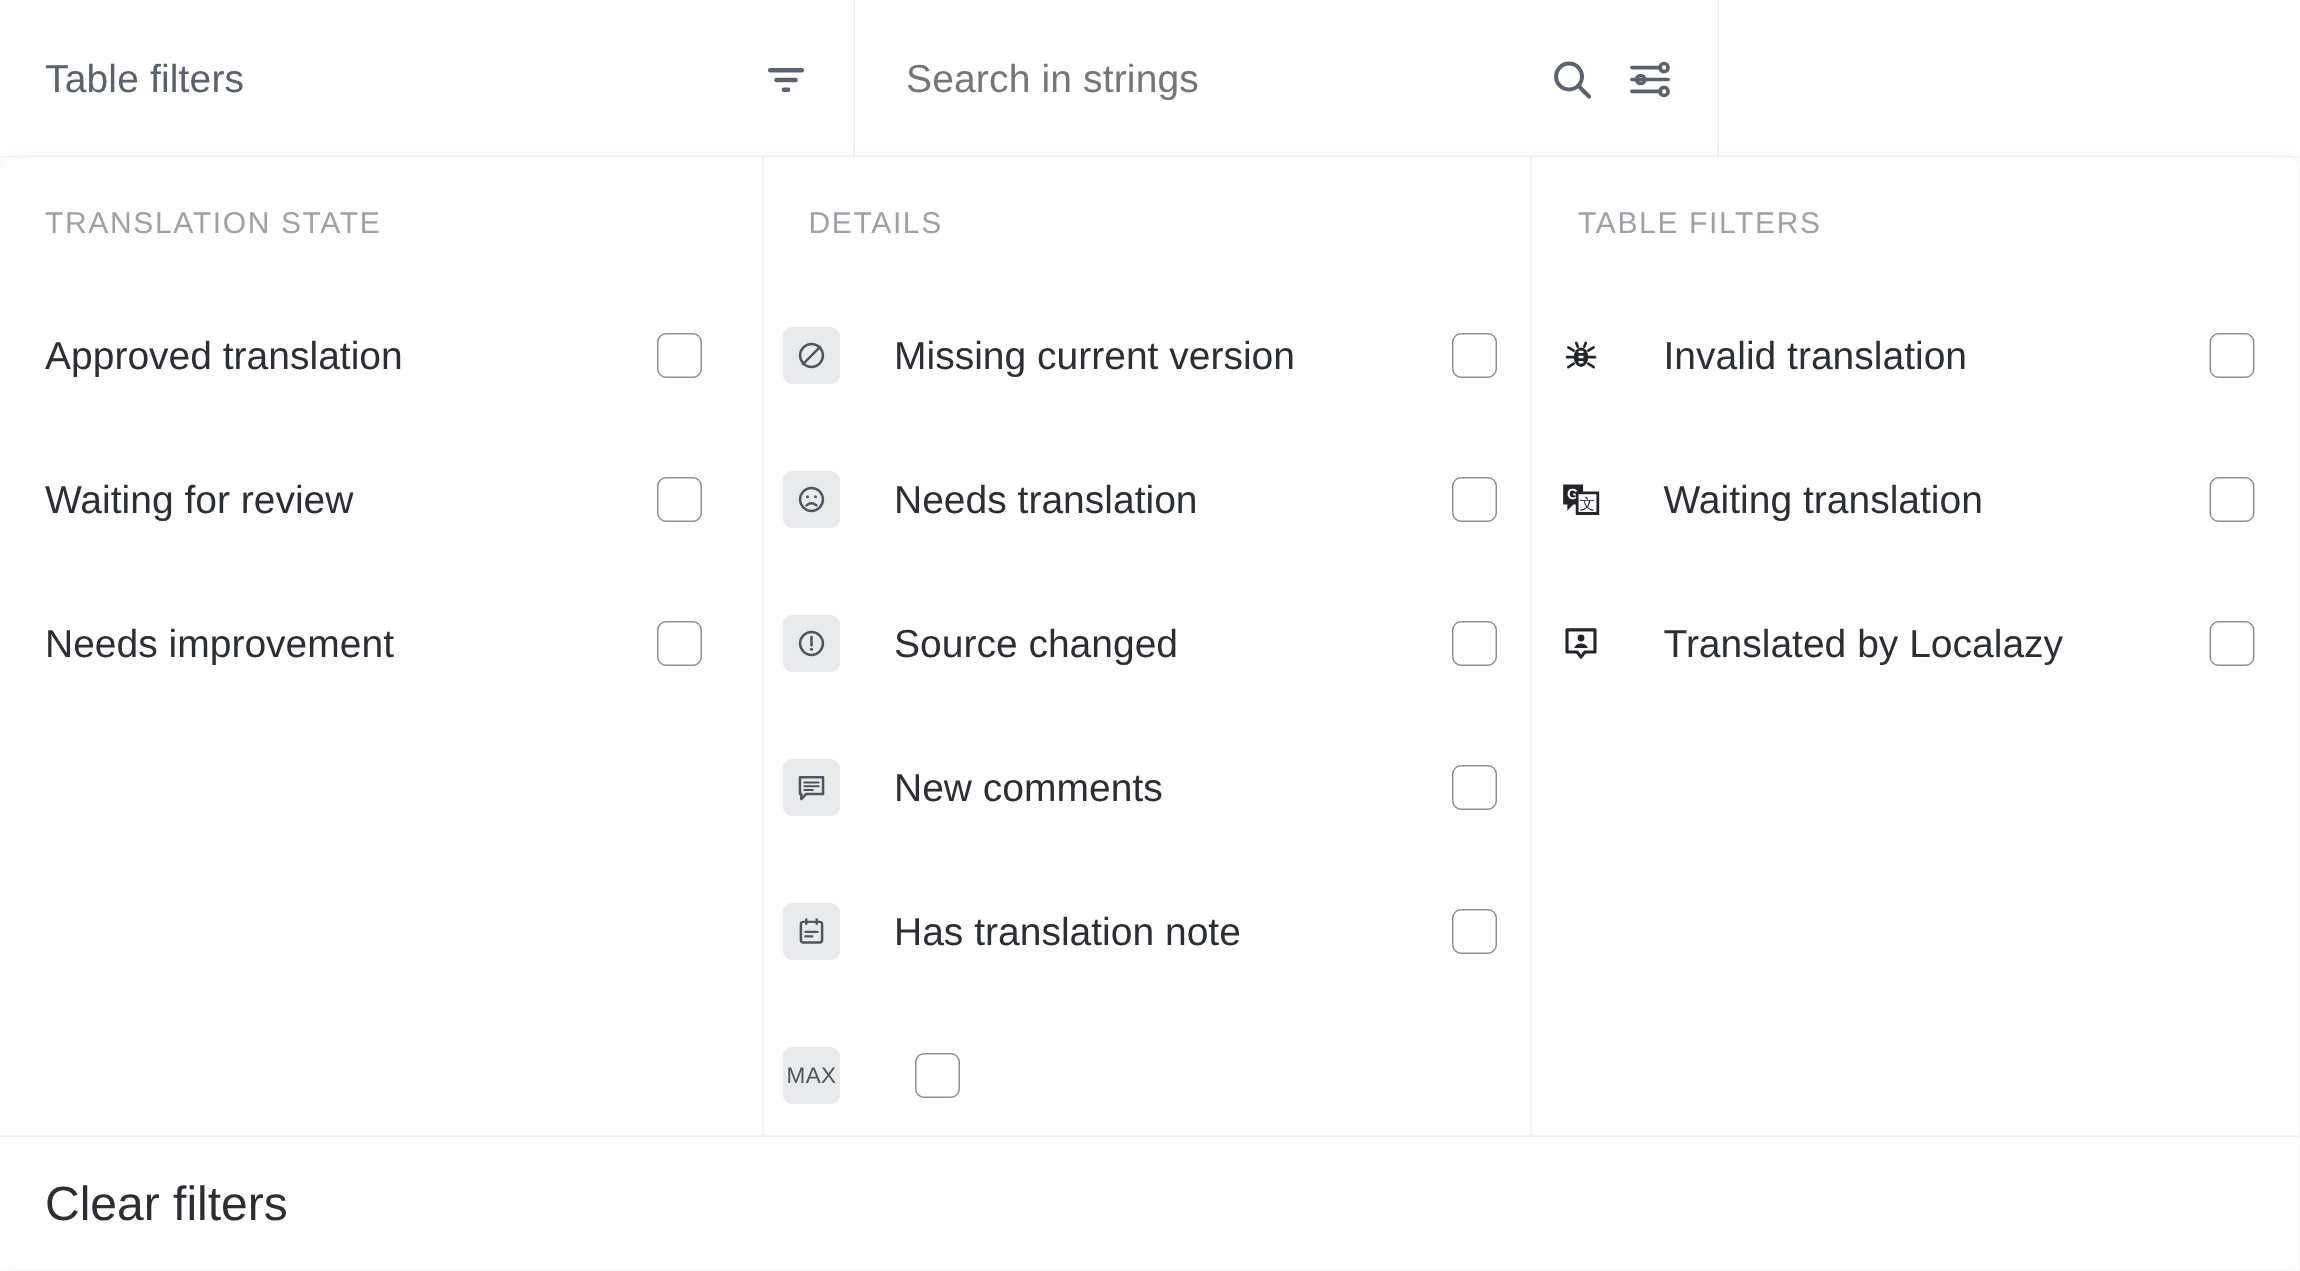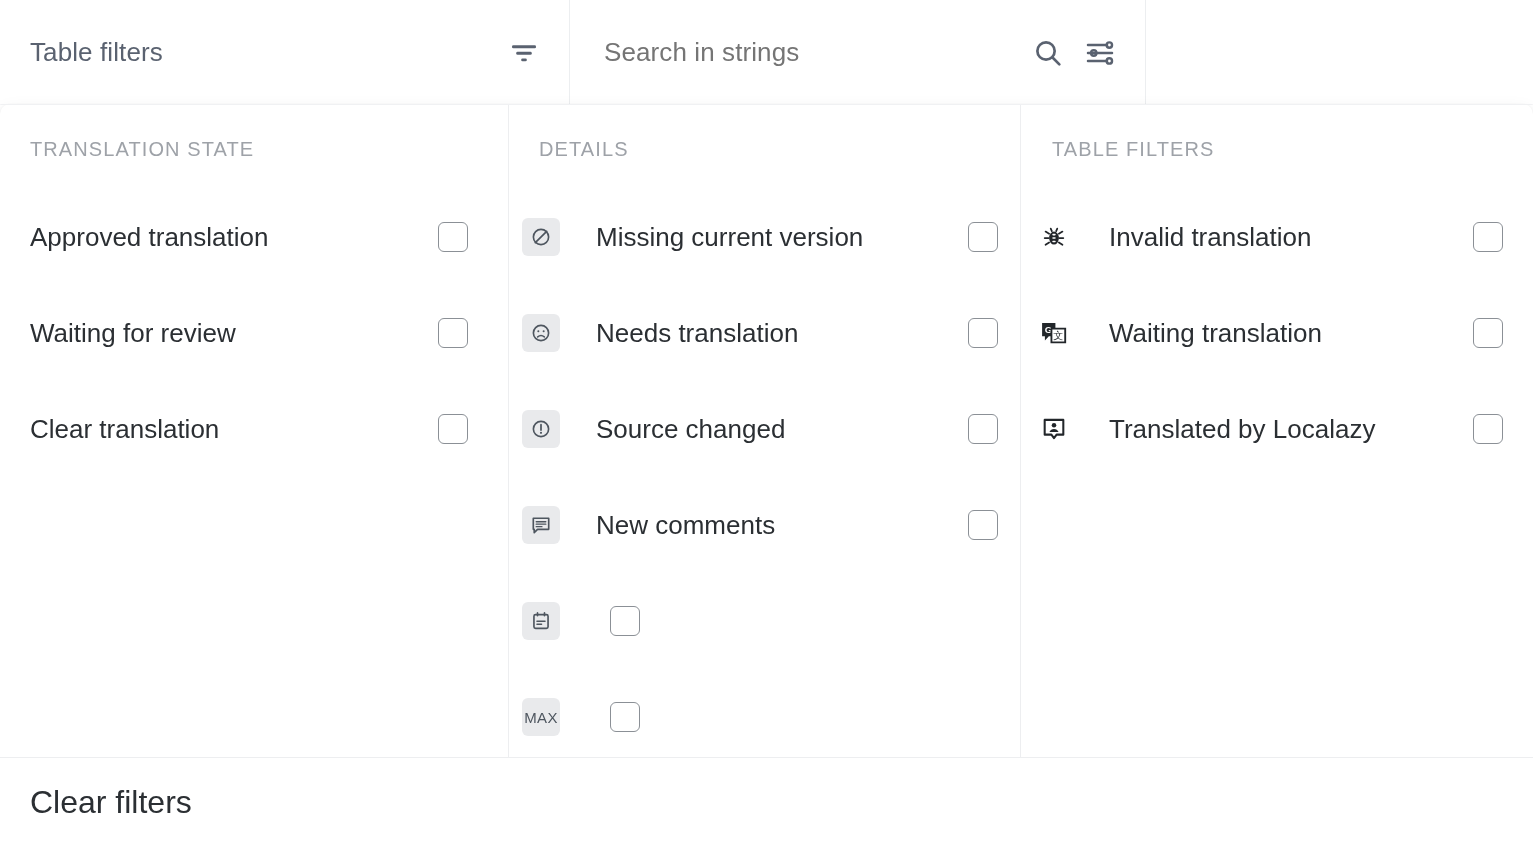--- a/index.html
+++ b/index.html
@@ -207,21 +207,21 @@
           <span class="opt-label">Approved translation</span>
           <span class="checkbox"></span>
         </div>
 
         <div class="opt-row">
           <span class="opt-label">Waiting for review</span>
           <span class="checkbox"></span>
         </div>
 
         <div class="opt-row">
-          <span class="opt-label">Clear translation</span>
+          <span class="opt-label">Needs improvement</span>
           <span class="checkbox"></span>
         </div>
       </div>
 
       <div class="col col-2">
         <div class="col-title">DETAILS</div>
 
         <div class="opt-row">
           <span class="opt-icon chip">
             <svg width="22" height="22" viewBox="0 0 24 24" aria-hidden="true">
@@ -274,20 +274,21 @@
         <div class="opt-row">
           <span class="opt-icon chip">
             <svg width="22" height="22" viewBox="0 0 24 24" aria-hidden="true">
               <rect x="4.3" y="5" width="15.4" height="15" rx="1.8" fill="none" stroke="#4e565f" stroke-width="1.8"></rect>
               <line x1="8.2" y1="3.2" x2="8.2" y2="6.3" stroke="#4e565f" stroke-width="1.8" stroke-linecap="round"></line>
               <line x1="15.8" y1="3.2" x2="15.8" y2="6.3" stroke="#4e565f" stroke-width="1.8" stroke-linecap="round"></line>
               <line x1="7.6" y1="12.3" x2="16.4" y2="12.3" stroke="#4e565f" stroke-width="1.6" stroke-linecap="round"></line>
               <line x1="7.6" y1="15.6" x2="12.6" y2="15.6" stroke="#4e565f" stroke-width="1.6" stroke-linecap="round"></line>
             </svg>
           </span>
+          <span class="opt-label">Has translation note</span>
           <span class="checkbox"></span>
         </div>
 
         <div class="opt-row">
           <span class="opt-icon chip">
             <span class="maxtxt">MAX</span>
           </span>
           <span class="checkbox"></span>
         </div>
       </div>

